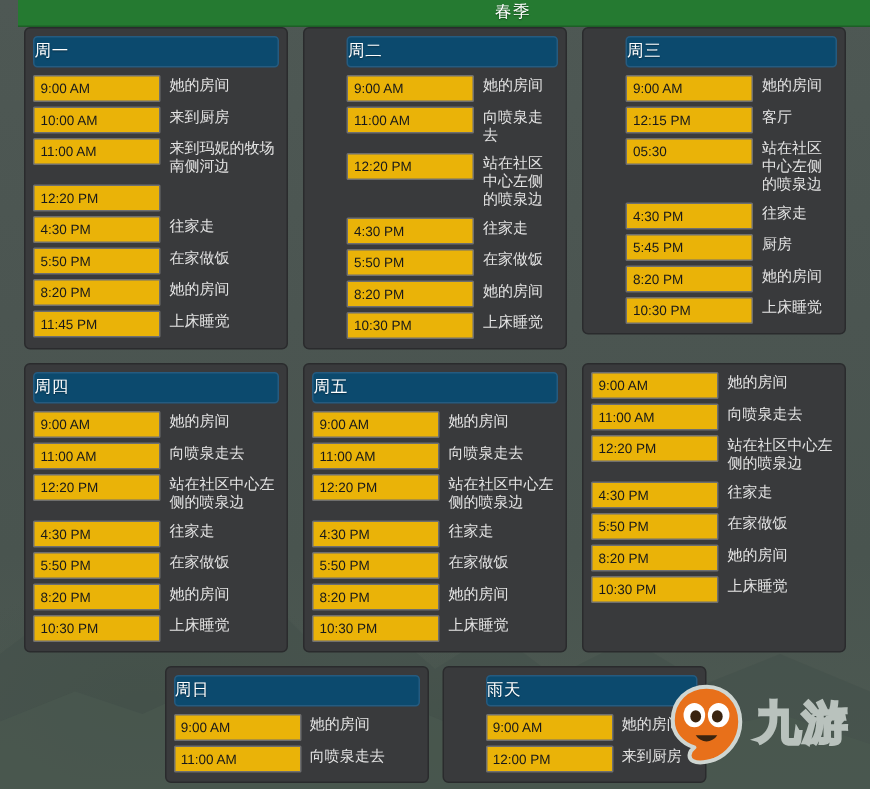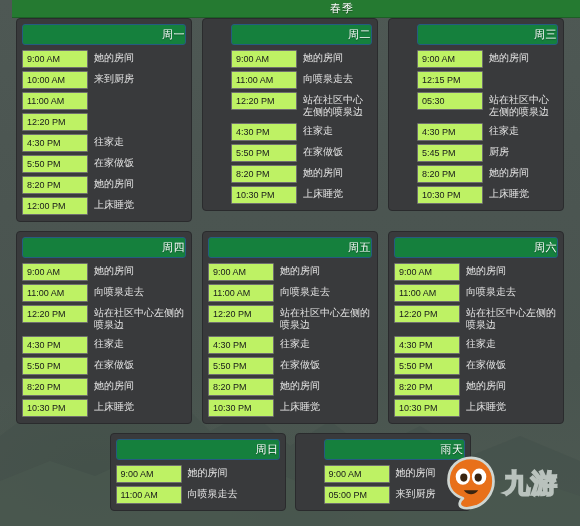--- a/index.html
+++ b/index.html
@@ -84,26 +84,26 @@
     border-radius: 4px;
     padding: 5px 5px 6px 5px;
   }
   .day-panel.short {
     align-self: flex-start;
     padding-left: 28px;
   }
 
   .day-header {
     height: 19px;
-    background: #15803d;
+    background: #0c4a6e;
     border: 1px solid #255b80;
     border-radius: 3px;
     display: flex;
     align-items: center;
-    justify-content: flex-end;
+    justify-content: flex-start;
     margin-bottom: 5px;
     font-family: Liberation Serif, serif;
   }
   .day-header-label {
     color: #ffffff;
     font-size: 11px;
     line-height: 11px;
     letter-spacing: 0.5px;
     text-shadow: 0 1px 1px rgba(0,0,0,0.4);
   }
@@ -116,23 +116,23 @@
     display: flex;
     align-items: flex-start;
     margin-bottom: 3px;
   }
   .entry:last-child {
     margin-bottom: 0;
   }
 
   .entry-time {
     flex: 0 0 auto;
-    width: 66px;
+    width: 85px;
     box-sizing: border-box;
-    background: #bef264;
+    background: #eab308;
     border: 1px solid #6f6f6f;
     color: #17181a;
     font-size: 9px;
     line-height: 12px;
     padding: 2px 0 2px 4px;
     border-radius: 1px;
     white-space: nowrap;
   }
 
   .entry-text {
@@ -155,21 +155,21 @@
     align-items: center;
     gap: 6px;
     pointer-events: none;
   }
   .wm-mascot {
     width: 54px;
     height: 56px;
     flex: 0 0 auto;
   }
   .wm-text {
-    font-size: 26px;
+    font-size: 30px;
     line-height: 30px;
     font-weight: bold;
     color: #7e8a84;
     -webkit-text-stroke: 2px #b9c2bd;
     letter-spacing: 1px;
   }
 </style>
 </head>
 <body>
 
@@ -195,38 +195,39 @@
           <div class="entry">
             <span class="entry-time">9:00 AM</span>
             <span class="entry-text">她的房间</span>
           </div>
           <div class="entry">
             <span class="entry-time">10:00 AM</span>
             <span class="entry-text">来到厨房</span>
           </div>
           <div class="entry">
             <span class="entry-time">11:00 AM</span>
+            <span class="entry-text">来到玛妮的牧场南侧河边</span>
           </div>
           <div class="entry">
             <span class="entry-time">12:20 PM</span>
           </div>
           <div class="entry">
             <span class="entry-time">4:30 PM</span>
             <span class="entry-text">往家走</span>
           </div>
           <div class="entry">
             <span class="entry-time">5:50 PM</span>
             <span class="entry-text">在家做饭</span>
           </div>
           <div class="entry">
             <span class="entry-time">8:20 PM</span>
             <span class="entry-text">她的房间</span>
           </div>
           <div class="entry">
-            <span class="entry-time">12:00 PM</span>
+            <span class="entry-time">11:45 PM</span>
             <span class="entry-text">上床睡觉</span>
           </div>
         </div>
       </div>
 
       <div class="day-panel short">
         <div class="day-header">
           <span class="day-header-label">周二</span>
         </div>
         <div class="entries">
@@ -265,20 +266,21 @@
         <div class="day-header">
           <span class="day-header-label">周三</span>
         </div>
         <div class="entries">
           <div class="entry">
             <span class="entry-time">9:00 AM</span>
             <span class="entry-text">她的房间</span>
           </div>
           <div class="entry">
             <span class="entry-time">12:15 PM</span>
+            <span class="entry-text">客厅</span>
           </div>
           <div class="entry">
             <span class="entry-time">05:30</span>
             <span class="entry-text">站在社区中心左侧的喷泉边</span>
           </div>
           <div class="entry">
             <span class="entry-time">4:30 PM</span>
             <span class="entry-text">往家走</span>
           </div>
           <div class="entry">
@@ -364,23 +366,20 @@
             <span class="entry-text">她的房间</span>
           </div>
           <div class="entry">
             <span class="entry-time">10:30 PM</span>
             <span class="entry-text">上床睡觉</span>
           </div>
         </div>
       </div>
 
       <div class="day-panel">
-        <div class="day-header">
-          <span class="day-header-label">周六</span>
-        </div>
         <div class="entries">
           <div class="entry">
             <span class="entry-time">9:00 AM</span>
             <span class="entry-text">她的房间</span>
           </div>
           <div class="entry">
             <span class="entry-time">11:00 AM</span>
             <span class="entry-text">向喷泉走去</span>
           </div>
           <div class="entry">
@@ -428,21 +427,21 @@
       <div class="day-panel short">
         <div class="day-header">
           <span class="day-header-label">雨天</span>
         </div>
         <div class="entries">
           <div class="entry">
             <span class="entry-time">9:00 AM</span>
             <span class="entry-text">她的房间</span>
           </div>
           <div class="entry">
-            <span class="entry-time">05:00 PM</span>
+            <span class="entry-time">12:00 PM</span>
             <span class="entry-text">来到厨房</span>
           </div>
 
         </div>
       </div>
     </div>
 
   </div>
 
   <div class="watermark">

